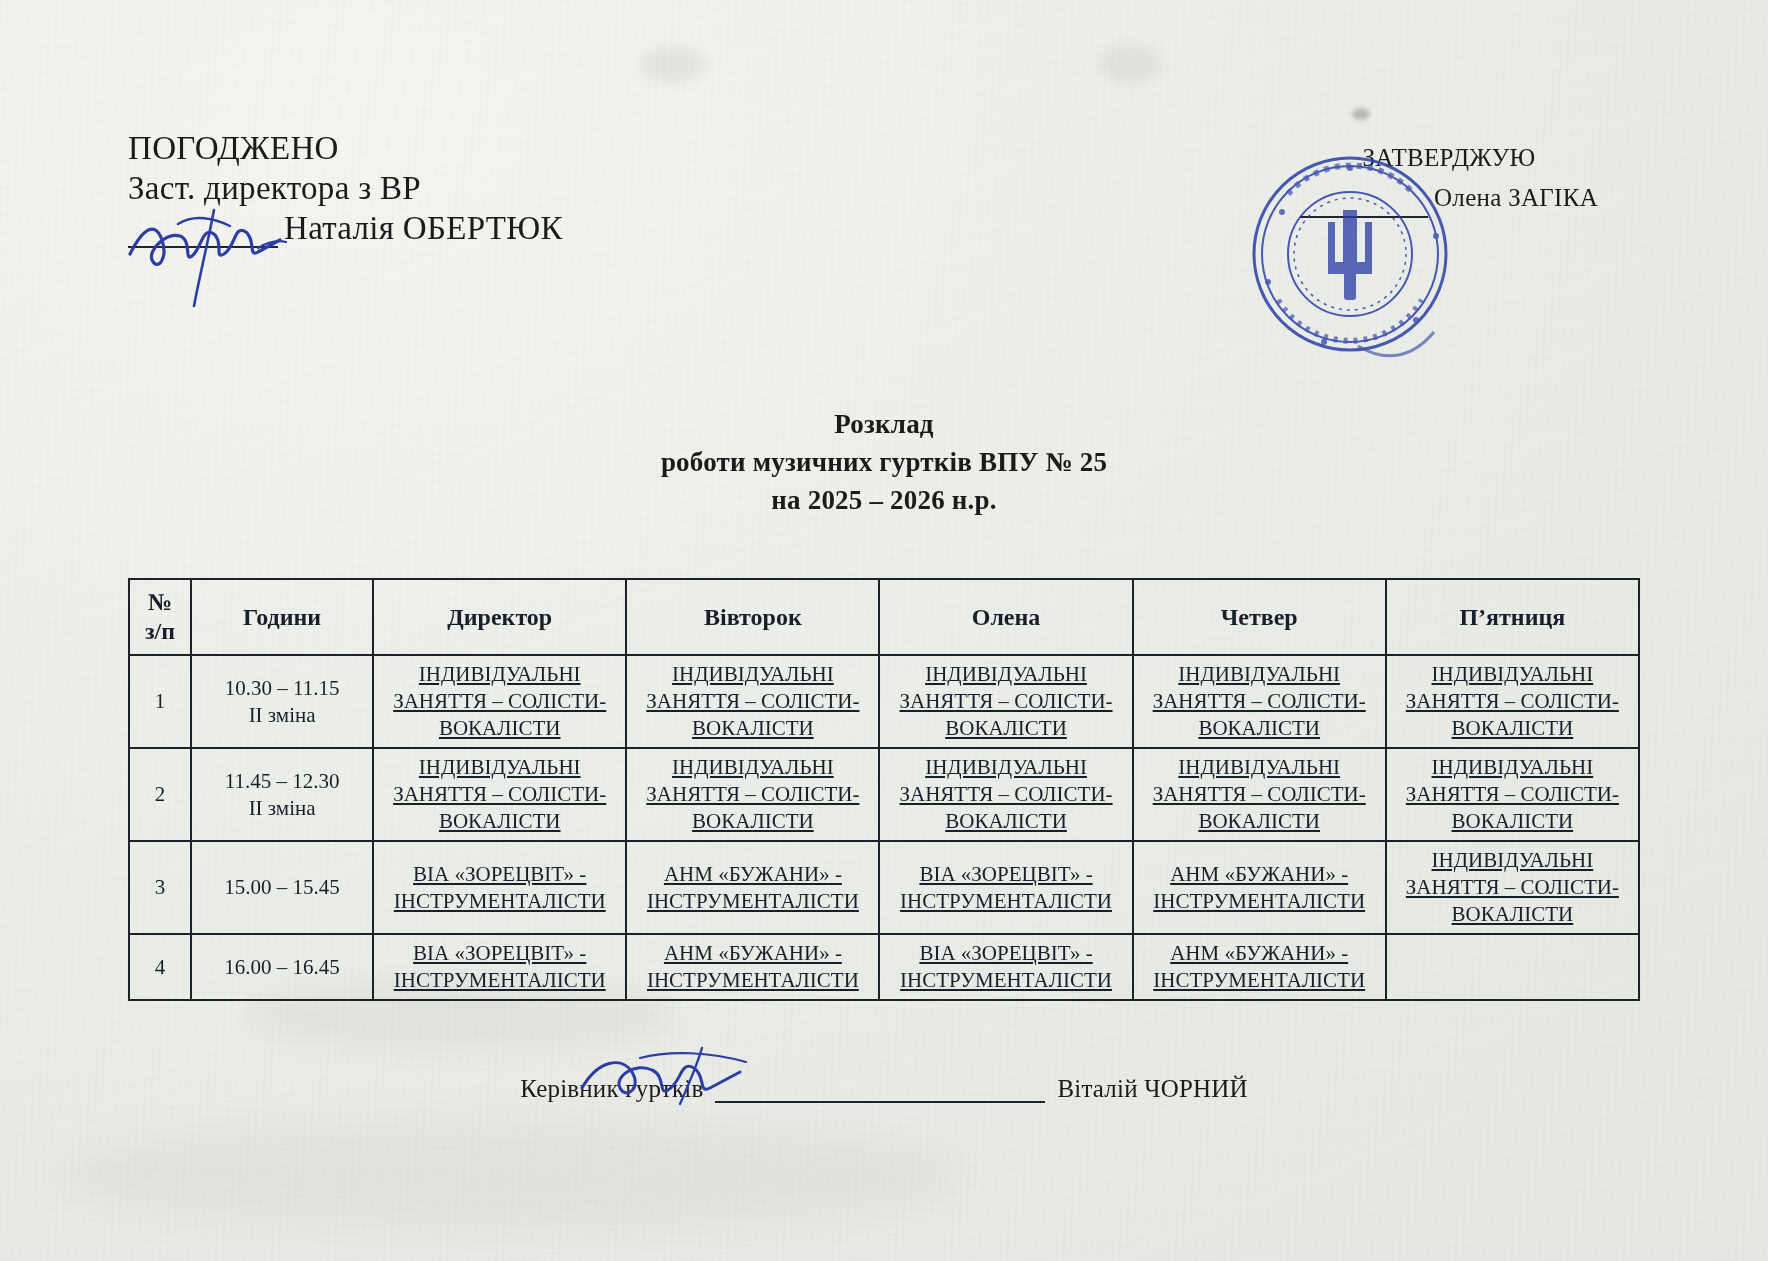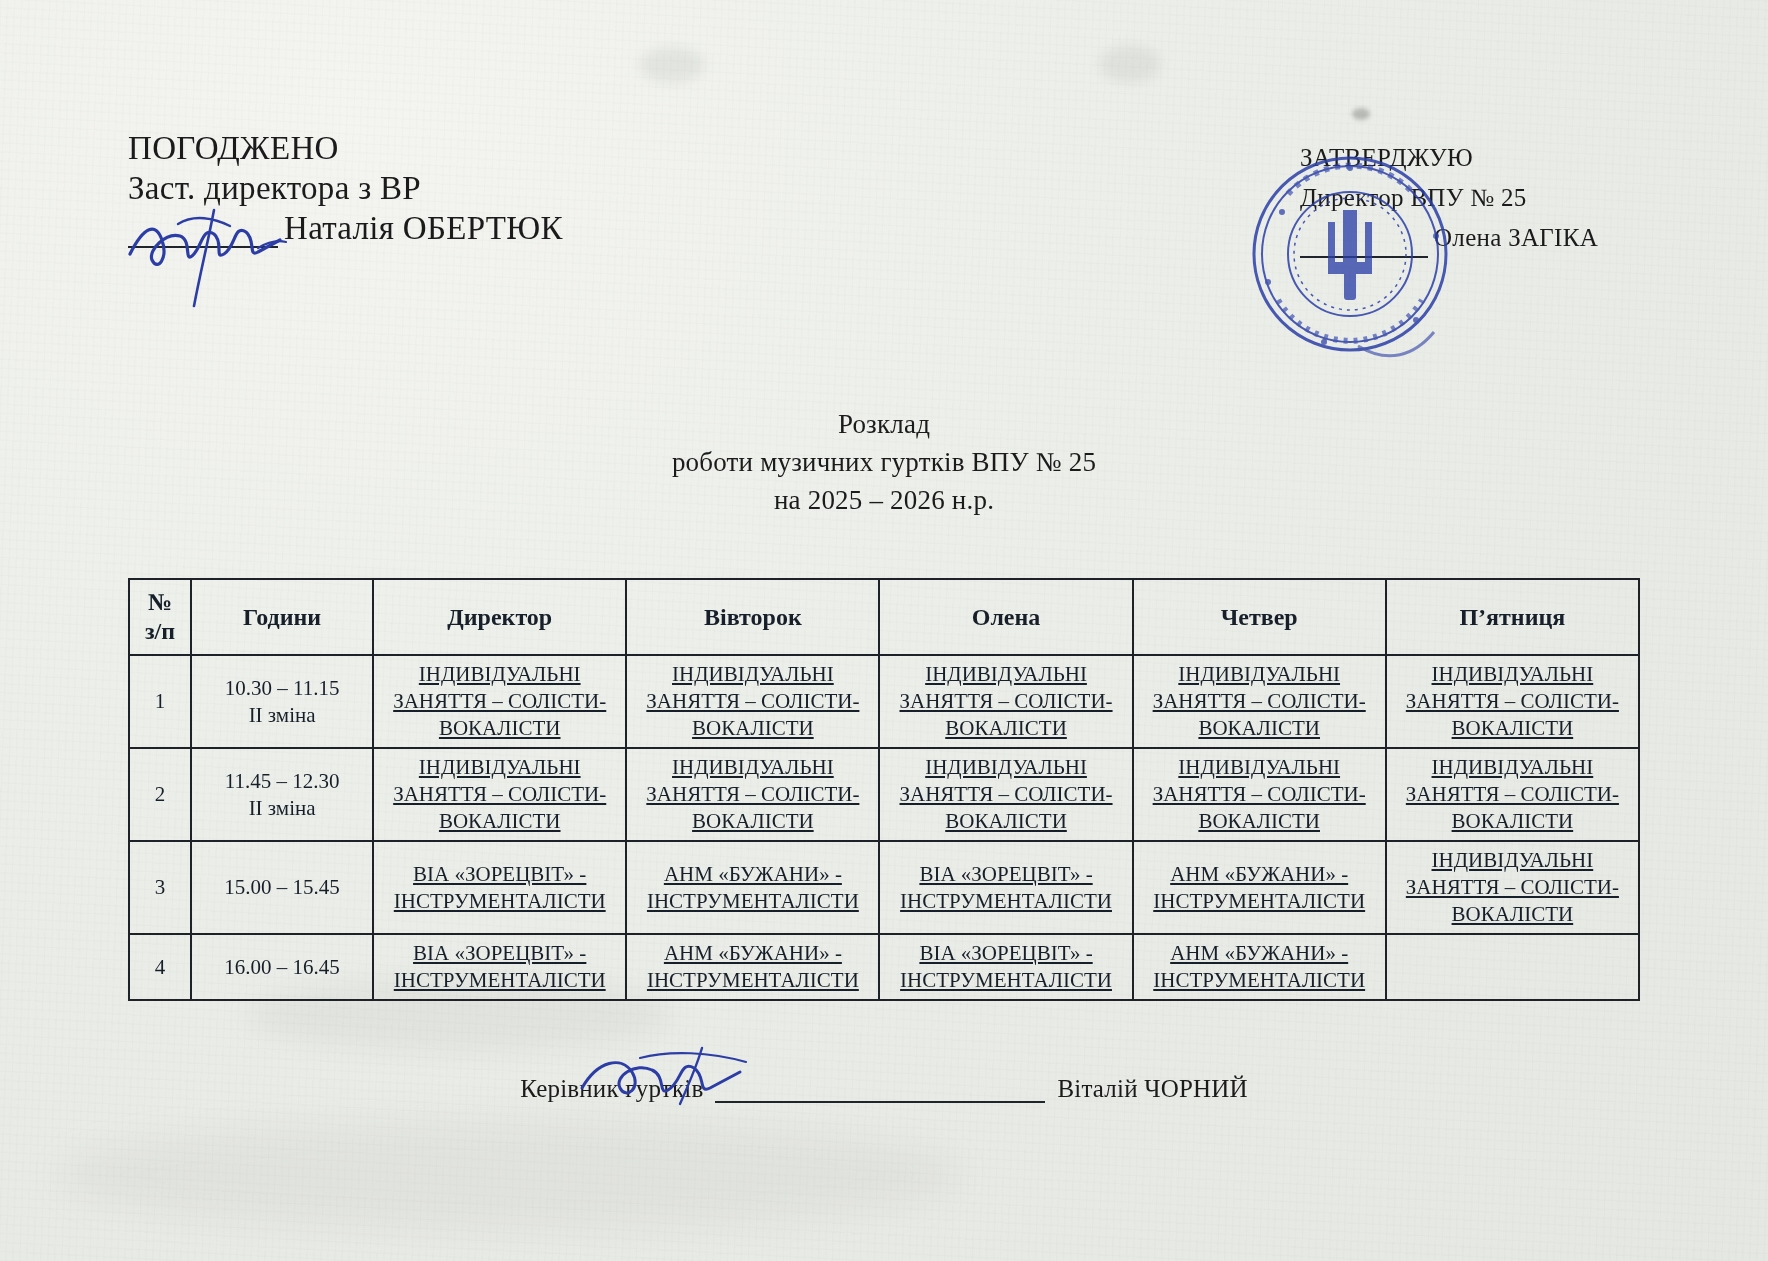--- a/index.html
+++ b/index.html
@@ -47,20 +47,21 @@
     line-height: 40px;
     letter-spacing: 0.3px;
   }
   .approve-right {
     position: absolute;
     left: 1300px;
     top: 138px;
     font-size: 25px;
     line-height: 40px;
     letter-spacing: 0.3px;
+    text-align: center;
   }
   .sig-line {
     display: inline-block;
     width: 150px;
     border-bottom: 2px solid #20252b;
     height: 22px;
     vertical-align: bottom;
     margin-right: 6px;
   }
   .sig-line.short { width: 128px; }
@@ -83,21 +84,21 @@
   }
 
   
   .doc-title {
     position: absolute;
     top: 405px;
     left: 0;
     width: 1768px;
     text-align: center;
     font-size: 27px;
-    font-weight: normal;
+    font-weight: bold;
     line-height: 38px;
     letter-spacing: 0.2px;
   }
 
   
   .sched-wrap {
     position: absolute;
     left: 128px;
     top: 578px;
     width: 1512px;
@@ -178,21 +179,20 @@
   <g fill="none" stroke="#2c3ea6" stroke-width="3.2" stroke-linecap="round">
     <path d="M12 58 C 26 30, 38 26, 44 44 C 50 62, 40 76, 34 64 C 30 54, 48 36, 62 40 C 74 44, 66 66, 74 60 C 84 52, 84 30, 96 38 C 106 46, 96 64, 106 58 C 118 50, 116 28, 128 36 C 138 44, 130 62, 140 56 L 162 44"></path>
     <path d="M60 28 C 76 18, 96 22, 112 30" stroke-width="2.4"></path>
     <path d="M96 14 C 90 46, 82 78, 76 110" stroke-width="2.6"></path>
     <path d="M140 52 C 150 46, 160 44, 168 46" stroke-width="2.2"></path>
   </g>
 </svg>
 
 <div class="approve-right">
   <div>ЗАТВЕРДЖУЮ</div>
-  <div>Директор ВПУ № 25</div>
   <div>
     <span class="sig-line short"></span><span>Олена ЗАГІКА</span>
   </div>
 </div>
 
 <svg class="stamp" viewBox="0 0 240 220">
   <g stroke="#2b3fa8" fill="none">
     <circle cx="112" cy="104" r="96" stroke-width="3"></circle>
     <circle cx="112" cy="104" r="88" stroke-width="2"></circle>
     <circle cx="112" cy="104" r="62" stroke-width="2"></circle>

